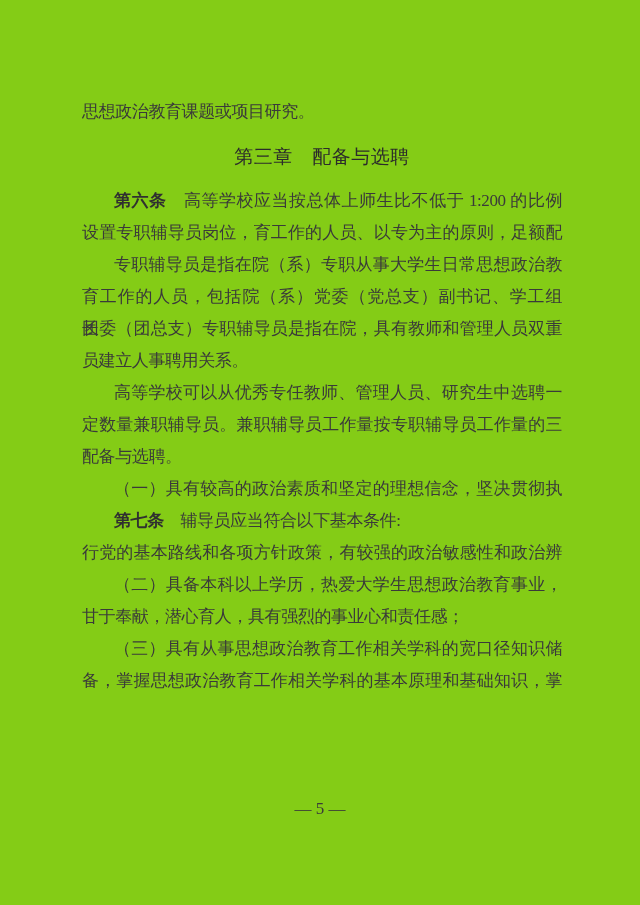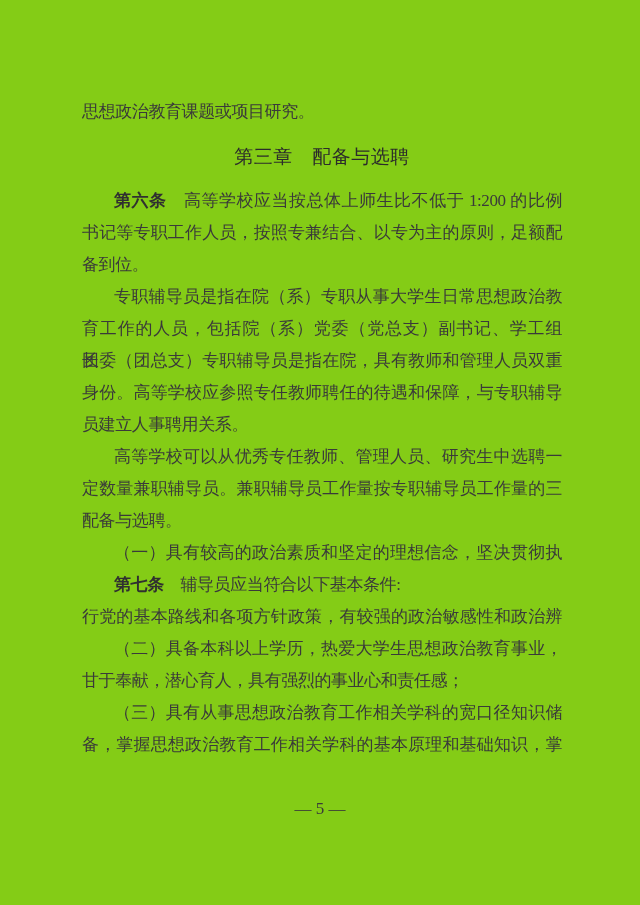--- a/index.html
+++ b/index.html
@@ -69,26 +69,24 @@
 <body>
 
 <div class="page">
   <div class="content">
 
     <div class="line"><span class="kw"></span><span>思想政治教育课题或项目研究。</span></div>
 
     <div class="heading">第三章　配备与选聘</div>
 
     <div class="line indent fill"><span class="kw">第六条</span><span>　高等学校应当按总体上师生比不低于 1:200 的比例</span></div>
-    <div class="line fill"><span class="kw"></span><span>书记等专职工作人员，按照专兼结合、以专为主的原则，足额配</span></div>
-    <div class="line"><span class="kw"></span><span>备到位。</span></div>
+    <div class="line fill"><span class="kw"></span><span>设置专职辅导员岗位，育工作的人员、以专为主的原则，足额配</span></div>
     <div class="line indent fill"><span class="kw"></span><span>专职辅导员是指在院（系）专职从事大学生日常思想政治教</span></div>
     <div class="line fill"><span class="kw"></span><span>育工作的人员，包括院（系）党委（党总支）副书记、学工组长、</span></div>
     <div class="line fill"><span class="kw"></span><span>团委（团总支）专职辅导员是指在院，具有教师和管理人员双重</span></div>
-    <div class="line fill"><span class="kw"></span><span>身份。高等学校应参照专任教师聘任的待遇和保障，与专职辅导</span></div>
     <div class="line"><span class="kw"></span><span>员建立人事聘用关系。</span></div>
     <div class="line indent fill"><span class="kw"></span><span>高等学校可以从优秀专任教师、管理人员、研究生中选聘一</span></div>
     <div class="line fill"><span class="kw"></span><span>定数量兼职辅导员。兼职辅导员工作量按专职辅导员工作量的三</span></div>
     <div class="line"><span class="kw"></span><span>配备与选聘。</span></div>
     <div class="line indent fill"><span class="kw"></span><span>（一）具有较高的政治素质和坚定的理想信念，坚决贯彻执</span></div>
     <div class="line indent"><span class="kw">第七条</span><span>　辅导员应当符合以下基本条件:</span></div>
     <div class="line fill"><span class="kw"></span><span>行党的基本路线和各项方针政策，有较强的政治敏感性和政治辨</span></div>
     <div class="line indent fill"><span class="kw"></span><span>（二）具备本科以上学历，热爱大学生思想政治教育事业，</span></div>
     <div class="line"><span class="kw"></span><span>甘于奉献，潜心育人，具有强烈的事业心和责任感；</span></div>
     <div class="line indent fill"><span class="kw"></span><span>（三）具有从事思想政治教育工作相关学科的宽口径知识储</span></div>

